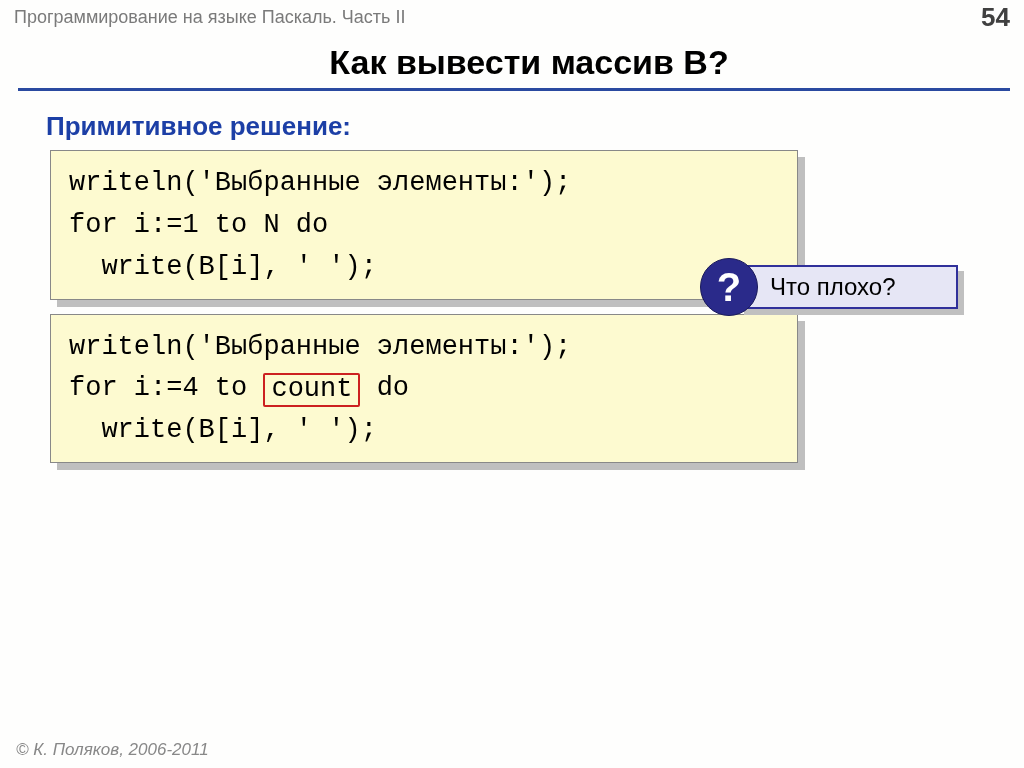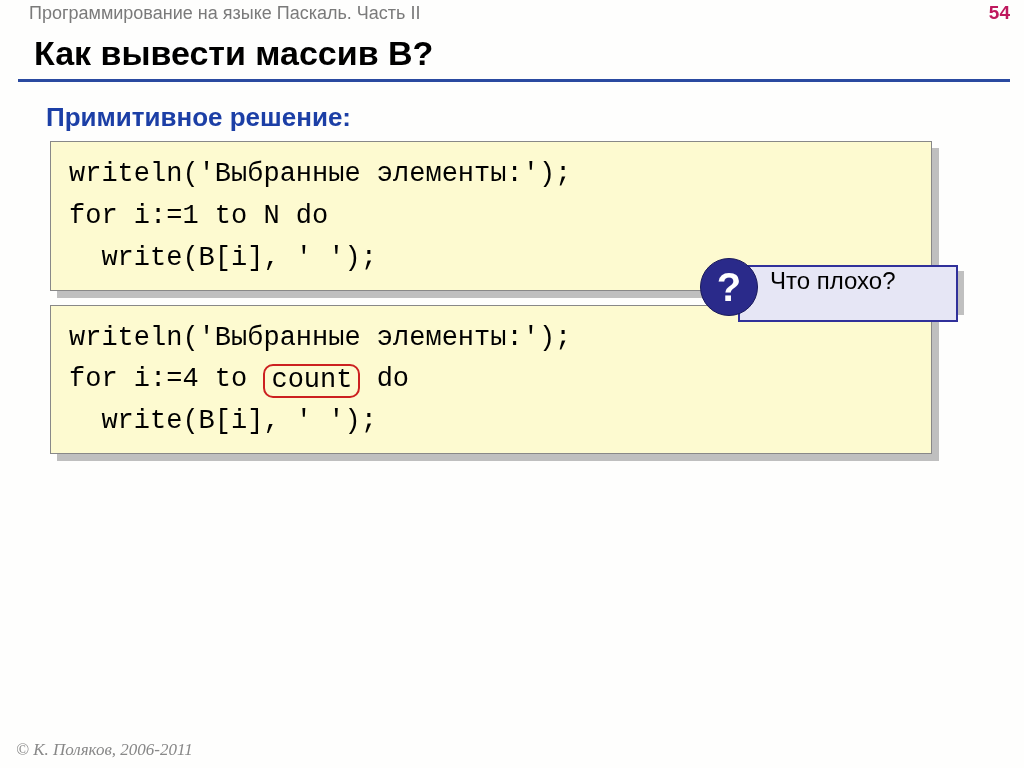--- a/index.html
+++ b/index.html
@@ -8,46 +8,47 @@
     height: 768px;
     background: #fefefd;
     font-family: Arial, sans-serif;
     position: relative;
     overflow: hidden;
   }
   .header-bar {
     display: flex;
     justify-content: space-between;
     align-items: center;
-    padding: 2px 14px 0 29px;
+    padding: 2px 14px 0 14px;
     color: #7a7a7a;
     font-size: 18px;
   }
-  .page-num { font-size: 19px; font-weight: bold; color: #be185d; }
+  .page-num { font-size: 26px; font-weight: bold; color: #404040; }
   .title {
     font-size: 34px;
     font-weight: bold;
     color: #000;
     padding: 10px 0 6px 34px;
+    text-align: center;
   }
   .rule {
     height: 3px;
     background: #2a4aa0;
     margin: 0 14px 0 18px;
   }
   .content { padding: 14px 40px 15px 44px; }
   .section-label {
     color: #1c3fa6;
     font-size: 26px;
     font-weight: bold;
     margin: 6px 0 8px 2px;
   }
   .code-wrap {
     position: relative;
-    width: 882px;
+    width: 748px;
     margin-left: 6px;
     margin-bottom: 14px;
   }
   .code-shadow {
     position: absolute;
     left: 7px; top: 7px;
     width: 100%; height: 100%;
     background: #bfbfbf;
   }
   .code-box {
@@ -65,25 +66,25 @@
     position: absolute;
     left: 700px;
     top: 260px;
     width: 300px;
     height: 60px;
   }
   .callout {
     position: absolute;
     left: 38px; top: 5px;
     width: 220px;
-    height: 57px;
+    height: 44px;
     background: #e6e6f5;
     border: 2px solid #30309a;
     display: flex;
-    align-items: flex-start;
+    align-items: center;
     padding-left: 30px;
     font-size: 24px;
     color: #000;
   }
   .callout-shadow {
     position: absolute;
     left: 44px; top: 11px;
     width: 220px; height: 44px;
     background: #c0c0c0;
   }
@@ -97,34 +98,33 @@
     align-items: center;
     justify-content: center;
     color: #fff;
     font-size: 40px;
     font-weight: bold;
     border: 1px solid #1a1a5a;
   }
   .count-box {
     display: inline-block;
     border: 2px solid #cc2020;
-    border-radius: 10px;
+    border-radius: 2px;
     padding: 0 6px;
     line-height: 1.1;
     position: relative;
     top: 1px;
   }
   .footer {
     position: absolute;
     left: 16px;
     bottom: 8px;
     font-size: 17px;
     font-style: italic;
     color: #888;
-    font-family: Liberation Serif, serif;
   }
 </style>
 </head>
 <body>
 
 <div class="header-bar">
   <span>Программирование на языке Паскаль. Часть II</span>
   <span class="page-num">54</span>
 </div>
 

